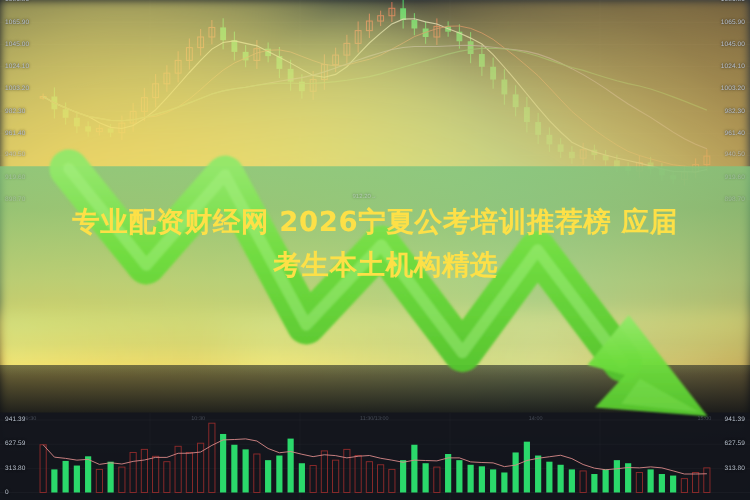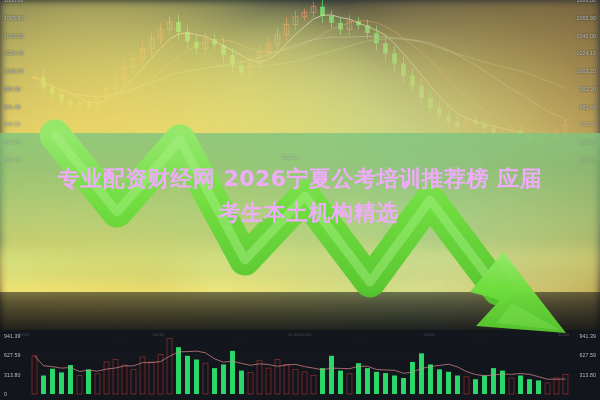--- a/index.html
+++ b/index.html
@@ -55,21 +55,21 @@
   .green-band{position:absolute;left:0;top:133px;width:600px;height:167px;
     background:linear-gradient(180deg, rgba(126,196,126,.80) 0%, rgba(120,190,122,.72) 20%,
       rgba(140,198,130,.55) 55%, rgba(120,175,120,.25) 85%, rgba(90,150,100,0) 100%);}
 
   
   .arrow-wrap{position:absolute;left:0;top:0;width:600px;height:400px;}
 
   
   .headline{position:absolute;left:0;top:162px;width:600px;text-align:center;
     font-family:"DejaVu Sans","Liberation Sans",sans-serif;
-    font-weight:700;font-size:22px;line-height:34px;color:#f0abfc;
+    font-weight:700;font-size:22px;line-height:34px;color:#fde047;
     letter-spacing:.5px;}
   .headline .l2{display:block;margin-left:17px;}
 </style>
 </head>
 <body>
 
 <div id="stage">
 
   <div class="chart-top">
     <svg class="ma" id="price-svg" viewBox="0 0 600 160" preserveAspectRatio="none">

